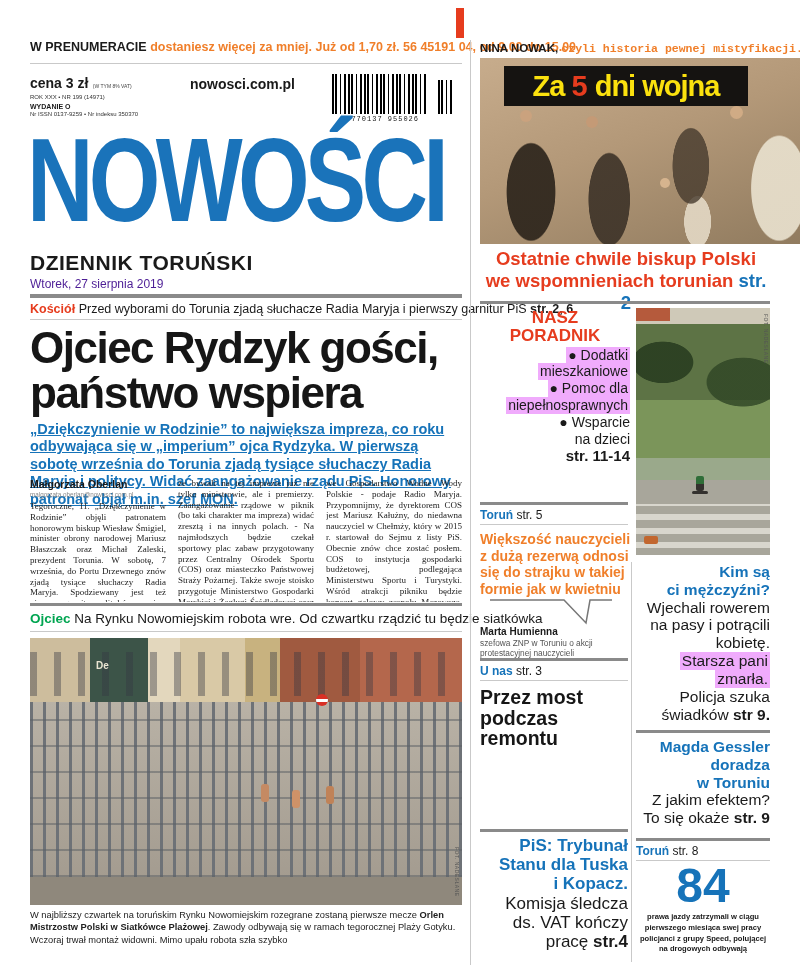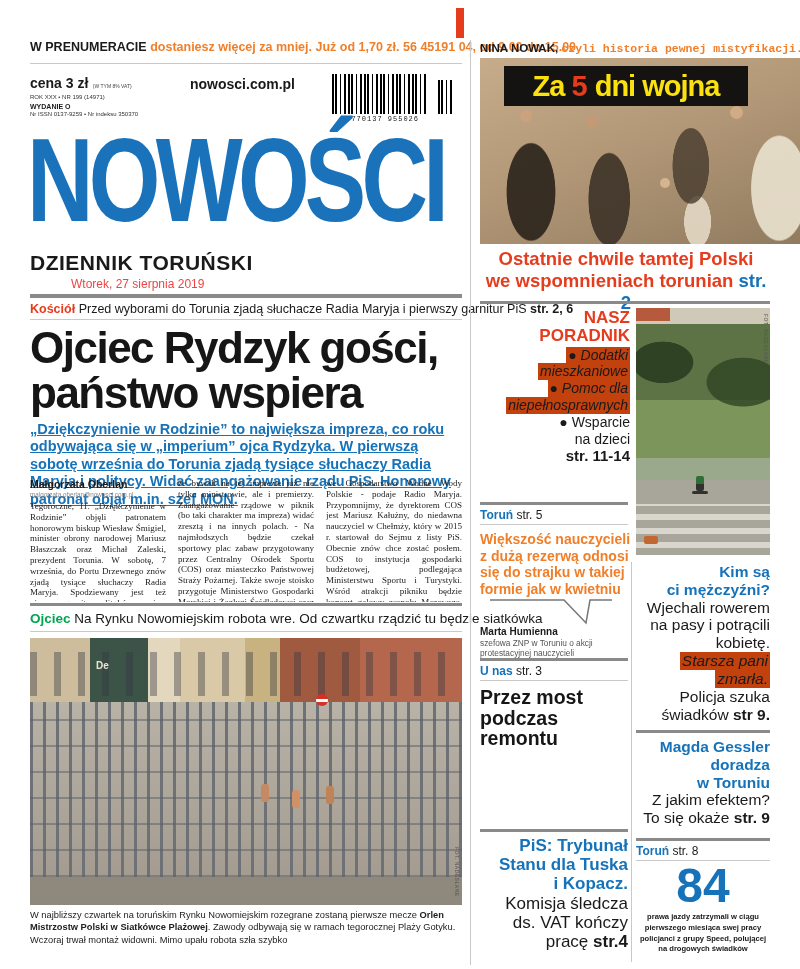--- a/index.html
+++ b/index.html
@@ -4,24 +4,24 @@
 <style>
   html,body{margin:0;padding:0;background:#e9e9e9;}
   #page{position:relative;width:800px;height:969px;background:#fff;margin:0 auto;
         font-family:"Liberation Sans",sans-serif;color:#1a1a1a;overflow:hidden;}
   .abs{position:absolute;}
   .hr{position:absolute;background:#c9c9c9;height:1px;}
   .hr-thick{position:absolute;background:#8a8a8a;height:3px;}
   .vr{position:absolute;background:#c9c9c9;width:1px;}
   .b{font-weight:900;}
   .blue{color:#1673b9;}
-  .red{color:#e63c1e;}
+  .red{color:#e63c1e;text-align:center;}
   .orange{color:#f07f2a;}
   .green{color:#00a551;}
-  .hl{background:#c2410c;display:inline-block;padding:0 2px;font-style:italic;}
+  .hl{background:#f0abfc;display:inline-block;padding:0 2px;}
   .right{text-align:right;}
   .center{text-align:center;}
   .vcredit{position:absolute;writing-mode:vertical-rl;font-size:5px;letter-spacing:.5px;color:#555;}
   
   #logo{font-weight:900;font-size:118px;line-height:104px;color:#1a73ba;letter-spacing:-6px;
         transform:scaleX(.78);transform-origin:left top;white-space:nowrap;}
   
   .h1{font-size:44px;font-weight:900;letter-spacing:-1.5px;line-height:45px;color:#161616;}
   
   .bodytxt{font-family:"Liberation Serif",serif;font-size:9px;line-height:1.2;text-align:justify;color:#222;}
@@ -63,21 +63,21 @@
   <div class="abs" style="left:332px;top:70px;width:130px;height:58px;">
     <div class="abs bars" style="left:0;top:4px;width:96px;height:40px;"></div>
     <div class="abs" style="left:0;top:45px;width:96px;text-align:center;font-family:'Liberation Mono',monospace;font-size:7px;letter-spacing:1px;">9 770137 955026</div>
     <div class="abs bars" style="left:106px;top:10px;width:16px;height:34px;"></div>
   </div>
 
   <div class="abs" style="left:27px;top:128px;">
     <div id="logo">NOWOŚCI</div>
   </div>
   <div class="abs b" style="left:30px;top:251px;font-size:21px;letter-spacing:.5px;">DZIENNIK TORUŃSKI</div>
-  <div class="abs" style="left:30px;top:277px;font-size:12px;color:#ef4444;margin-left:41px;">Wtorek, 27 sierpnia 2019</div>
+  <div class="abs" style="left:30px;top:277px;font-size:12px;color:#4c1d95;">Wtorek, 27 sierpnia 2019</div>
 
   <div class="hr-thick" style="left:30px;top:294px;width:432px;height:4px;"></div>
 
   <div class="abs" style="left:30px;top:302px;width:440px;font-size:12.5px;white-space:nowrap;">
     <span class="b red">Kościół</span>
     <span>Przed wyborami do Torunia zjadą słuchacze Radia Maryja i pierwszy garnitur PiS</span>
     <span class="b">str. 2, 6</span>
   </div>
   <div class="hr" style="left:30px;top:319px;width:432px;"></div>
 
@@ -145,21 +145,21 @@
     <div class="abs" style="left:106px;top:58px;width:12px;height:12px;border-radius:50%;background:#c49a76;"></div>
     <div class="abs" style="left:250px;top:48px;width:13px;height:13px;border-radius:50%;background:#d0ab85;"></div>
     <div class="abs" style="left:180px;top:120px;width:10px;height:10px;border-radius:50%;background:#d6b48e;"></div>
     <div class="abs" style="left:24px;top:8px;width:244px;height:40px;background:#151311;text-align:center;line-height:40px;white-space:nowrap;">
       <span style="color:#fbe10e;font-size:29px;font-weight:900;letter-spacing:-1px;">Za </span><span style="color:#e63c1e;font-size:29px;font-weight:900;">5</span><span style="color:#fbe10e;font-size:29px;font-weight:900;letter-spacing:-1px;"> dni wojna</span>
     </div>
     <div class="vcredit" style="right:2px;top:6px;">FOT. ARCHIWUM</div>
   </div>
 
   <div class="abs center" style="left:478px;top:248px;width:296px;font-size:18.5px;font-weight:900;line-height:1.18;color:#e63c1e;">
-    <div>Ostatnie chwile tamtej Polski</div>
+    <div>Ostatnie chwile biskup Polski</div>
     <div><span>we wspomnieniach torunian</span> <span class="blue">str. 2</span></div>
   </div>
 
   <div class="hr-thick" style="left:480px;top:301px;width:290px;"></div>
 
   <div class="abs right" style="left:480px;top:309px;width:150px;">
     <div class="red b" style="font-size:17px;line-height:1.05;">NASZ</div>
     <div class="red b" style="font-size:17px;line-height:1.05;">PORADNIK</div>
     <div style="font-size:14px;line-height:1.2;margin-top:2px;">
       <div><span class="hl">● Dodatki</span></div>
@@ -255,16 +255,16 @@
     <span class="b blue">Toruń</span>
     <span>str. 8</span>
   </div>
   <div class="hr" style="left:636px;top:860px;width:134px;"></div>
 
   <div class="abs center b blue" style="left:636px;top:862px;width:134px;font-size:48px;line-height:1;">84</div>
   <div class="abs center" style="left:632px;top:912px;width:142px;font-size:7.6px;font-weight:700;line-height:1.42;">
     <div>prawa jazdy zatrzymali w ciągu</div>
     <div>pierwszego miesiąca swej pracy</div>
     <div>policjanci z grupy Speed, polującej</div>
-    <div>na drogowych świadków</div>
+    <div>na drogowych odbywają</div>
   </div>
 
 </div>
 
 </body></html>

